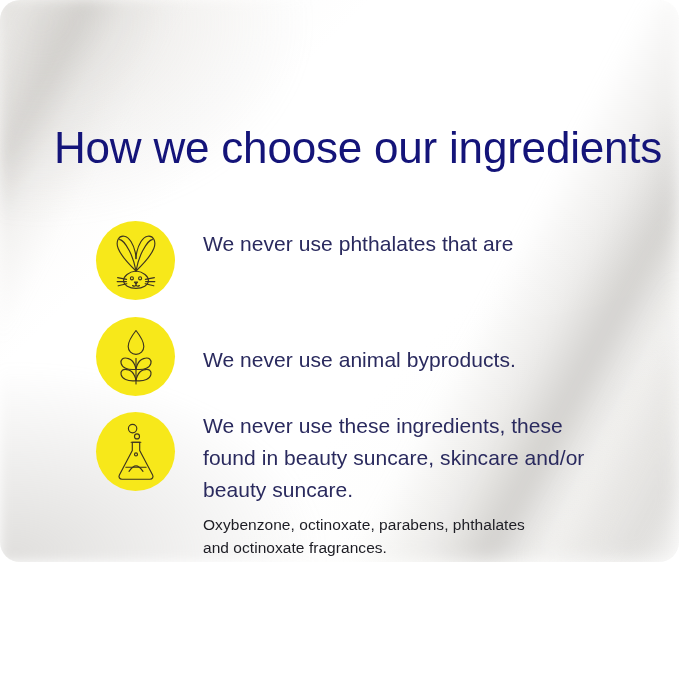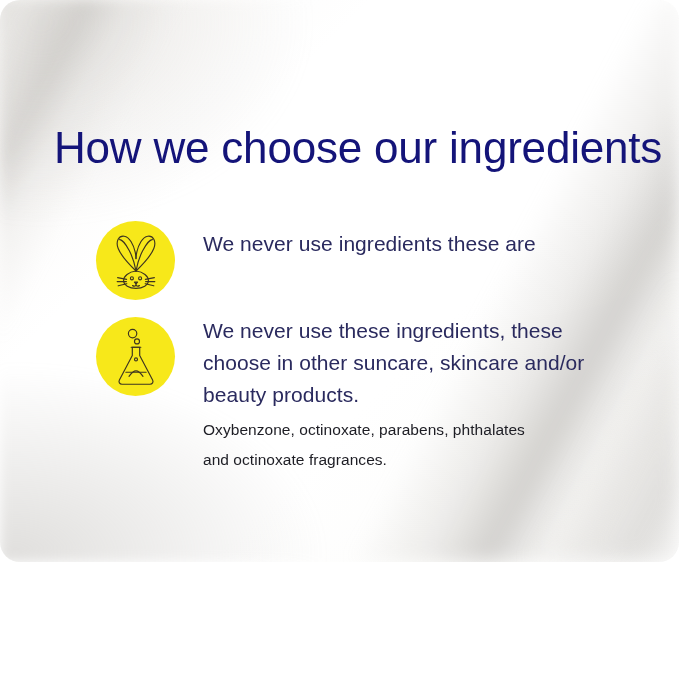--- a/index.html
+++ b/index.html
@@ -157,21 +157,20 @@
   .subnote {
     margin-top: 7px;
   }
   .subline {
     font-size: 15.5px;
     line-height: 23px;
     font-weight: 400;
     color: #1d1d24;
     letter-spacing: 0.05px;
     white-space: nowrap;
-    margin-top: 7px;
   }
 </style>
 </head>
 <body>
 
 <div id="page">
 
   <div class="bg-layer bg-base"></div>
   <div class="bg-layer bg-sheen"></div>
   <div class="bg-layer bg-streak-1"></div>
@@ -223,24 +222,56 @@
               <path d="M13.6 47.4 L 4.6 45.6"></path>
               <path d="M13.4 49.6 L 4.2 49.6"></path>
               <path d="M13.8 51.7 L 5.2 53.8"></path>
               <path d="M32.4 47.4 L 41.4 45.6"></path>
               <path d="M32.6 49.6 L 41.8 49.6"></path>
               <path d="M32.2 51.7 L 40.8 53.8"></path>
             </svg>
           </span>
         </div>
         <div class="item-text">
-          <div class="line">We never use ingredients these are</div>
+          <div class="line">We never use phthalates that are</div>
         </div>
       </div>
 
+      <div class="item item-2">
+        <div class="badge">
+          <span>
+            <svg width="42" height="58" viewBox="0 0 42 58" fill="none" stroke="#3d3420" stroke-width="1.15" stroke-linecap="round" stroke-linejoin="round">
+
+              <path d="M21 2.5 C 21 2.5, 13.2 12.4, 13.2 18.4
+                       C 13.2 23.0, 16.7 26.4, 21 26.4
+                       C 25.3 26.4, 28.8 23.0, 28.8 18.4
+                       C 28.8 12.4, 21 2.5, 21 2.5 Z"></path>
+
+              <path d="M21 30.5 L 21 56"></path>
+
+              <path d="M21 41.3 C 21 41.3, 19.9 32.6, 13.5 30.6
+                       C 7.6 28.8, 5.4 31.8, 6.1 35.4
+                       C 6.9 39.4, 12.4 42.3, 21 41.3 Z"></path>
+              <path d="M21 41.3 C 21 41.3, 22.1 32.6, 28.5 30.6
+                       C 34.4 28.8, 36.6 31.8, 35.9 35.4
+                       C 35.1 39.4, 29.6 42.3, 21 41.3 Z"></path>
+
+              <path d="M21 52.6 C 21 52.6, 19.9 43.9, 13.5 41.9
+                       C 7.6 40.1, 5.4 43.1, 6.1 46.7
+                       C 6.9 50.7, 12.4 53.6, 21 52.6 Z"></path>
+              <path d="M21 52.6 C 21 52.6, 22.1 43.9, 28.5 41.9
+                       C 34.4 40.1, 36.6 43.1, 35.9 46.7
+                       C 35.1 50.7, 29.6 53.6, 21 52.6 Z"></path>
+            </svg>
+          </span>
+        </div>
+        <div class="item-text">
+          <div class="line">We never use animal byproducts.</div>
+        </div>
+      </div>
 
       <div class="item item-3">
         <div class="badge">
           <span>
             <svg width="42" height="58" viewBox="0 0 42 58" fill="none" stroke="#3d3420" stroke-width="1.15" stroke-linecap="round" stroke-linejoin="round">
 
               <circle cx="17.6" cy="5.6" r="4.2"></circle>
               <circle cx="22.0" cy="13.4" r="2.5"></circle>
 
               <path d="M17.3 19.2 L 17.3 27.4 L 4.4 52.0
@@ -255,22 +286,22 @@
 
               <path d="M14.0 48.3 C 16.6 44.6, 19.0 42.8, 21.0 42.8
                        C 23.0 42.8, 25.4 44.6, 28.0 48.3"></path>
 
               <circle cx="21.0" cy="31.4" r="1.5"></circle>
             </svg>
           </span>
         </div>
         <div class="item-text">
           <div class="line">We never use these ingredients, these</div>
-          <div class="line">choose in other suncare, skincare and/or</div>
-          <div class="line">beauty products.</div>
+          <div class="line">found in beauty suncare, skincare and/or</div>
+          <div class="line">beauty suncare.</div>
           <div class="subnote">
             <div class="subline">Oxybenzone, octinoxate, parabens, phthalates</div>
             <div class="subline">and octinoxate fragrances.</div>
           </div>
         </div>
       </div>
 
     </div>
   </div>
 </div>

